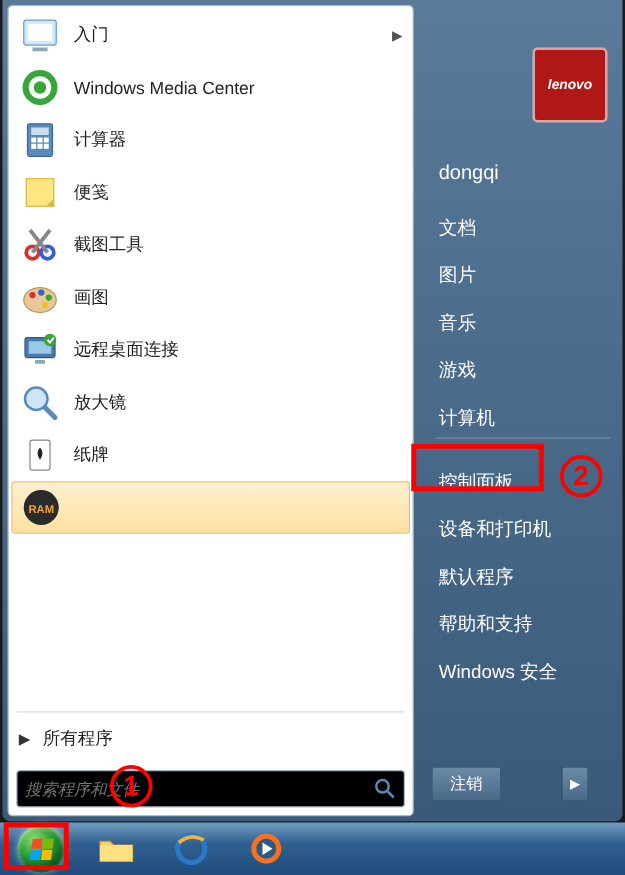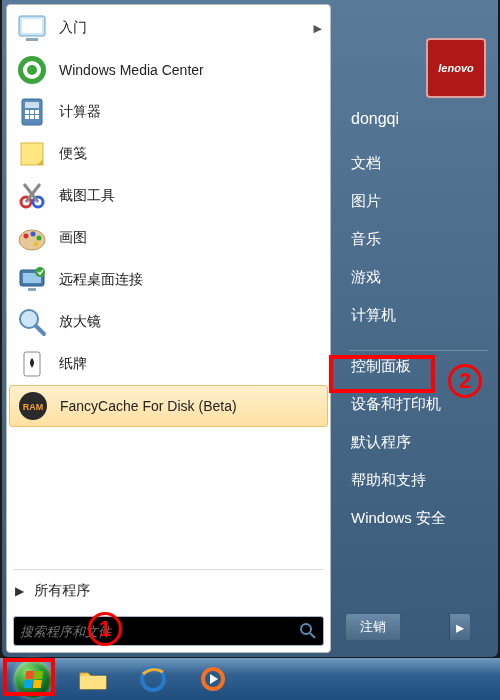--- a/index.html
+++ b/index.html
@@ -57,21 +57,21 @@
     flex: 1; padding: 6px 6px 6px 14px; color: #fff;
     display: flex; flex-direction: column; margin-top: 28px;
   }
   .avatar {
     width: 60px; height: 60px; align-self: flex-end; margin: 4px 6px 4px 0;
     border: 2px solid rgba(255,255,255,0.6); border-radius: 4px;
     background: #b01818; display:flex; align-items:center; justify-content:center;
     font-size: 11px; font-style: italic; color:#fff; font-weight:bold;
   }
   .r-item {
-    font-size: 15px; color: #fff; height: 38px; display:flex; align-items:flex-start;
+    font-size: 15px; color: #fff; height: 38px; display:flex; align-items:flex-end;
     padding: 0 6px; cursor: default;
   }
   .r-username { font-size: 16px; margin-top: 8px; margin-bottom: 6px; }
   .r-sep { height: 1px; background: rgba(255,255,255,0.25); margin: 6px 4px; }
 
   .shutdown {
     margin-top: auto; margin-bottom: 10px; align-self: flex-start;
     display: flex; height: 28px; gap: 48px;
   }
   .shutdown-btn {
@@ -233,21 +233,20 @@
         <span class="prog-label">纸牌</span>
       </div>
 
       <div class="prog-item selected">
         <span class="prog-icon">
           <svg width="32" height="32">
               <circle cx="16" cy="16" r="14" fill="#2a2a2a"></circle>
               <text x="16" y="20" text-anchor="middle" font-size="9" font-weight="bold" fill="#f8a030">RAM</text>
             </svg>
         </span>
-        <span class="prog-label">FancyCache For Disk (Beta)</span>
       </div>
 
     </div>
 
     <div class="divider"></div>
 
     <div class="allprog">
       <span class="tri">▶</span>
       <span>所有程序</span>
     </div>

